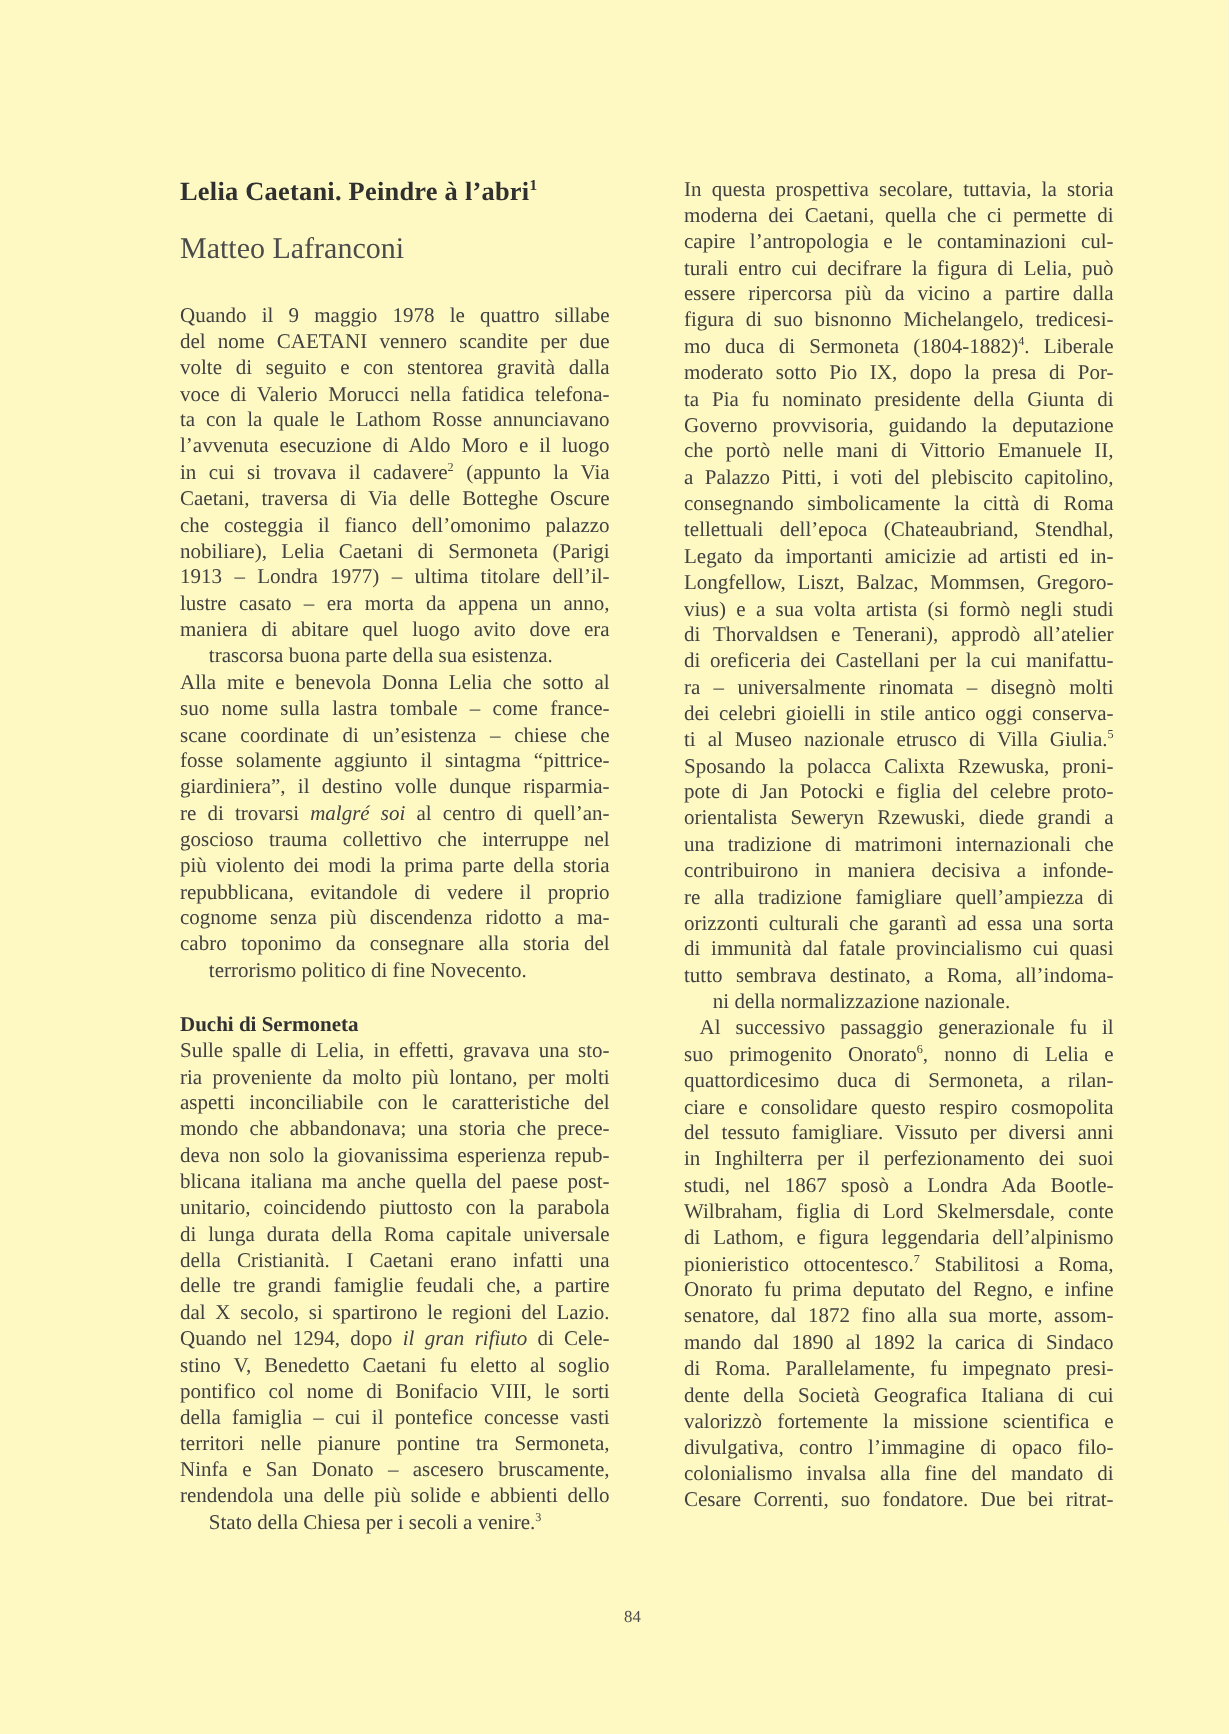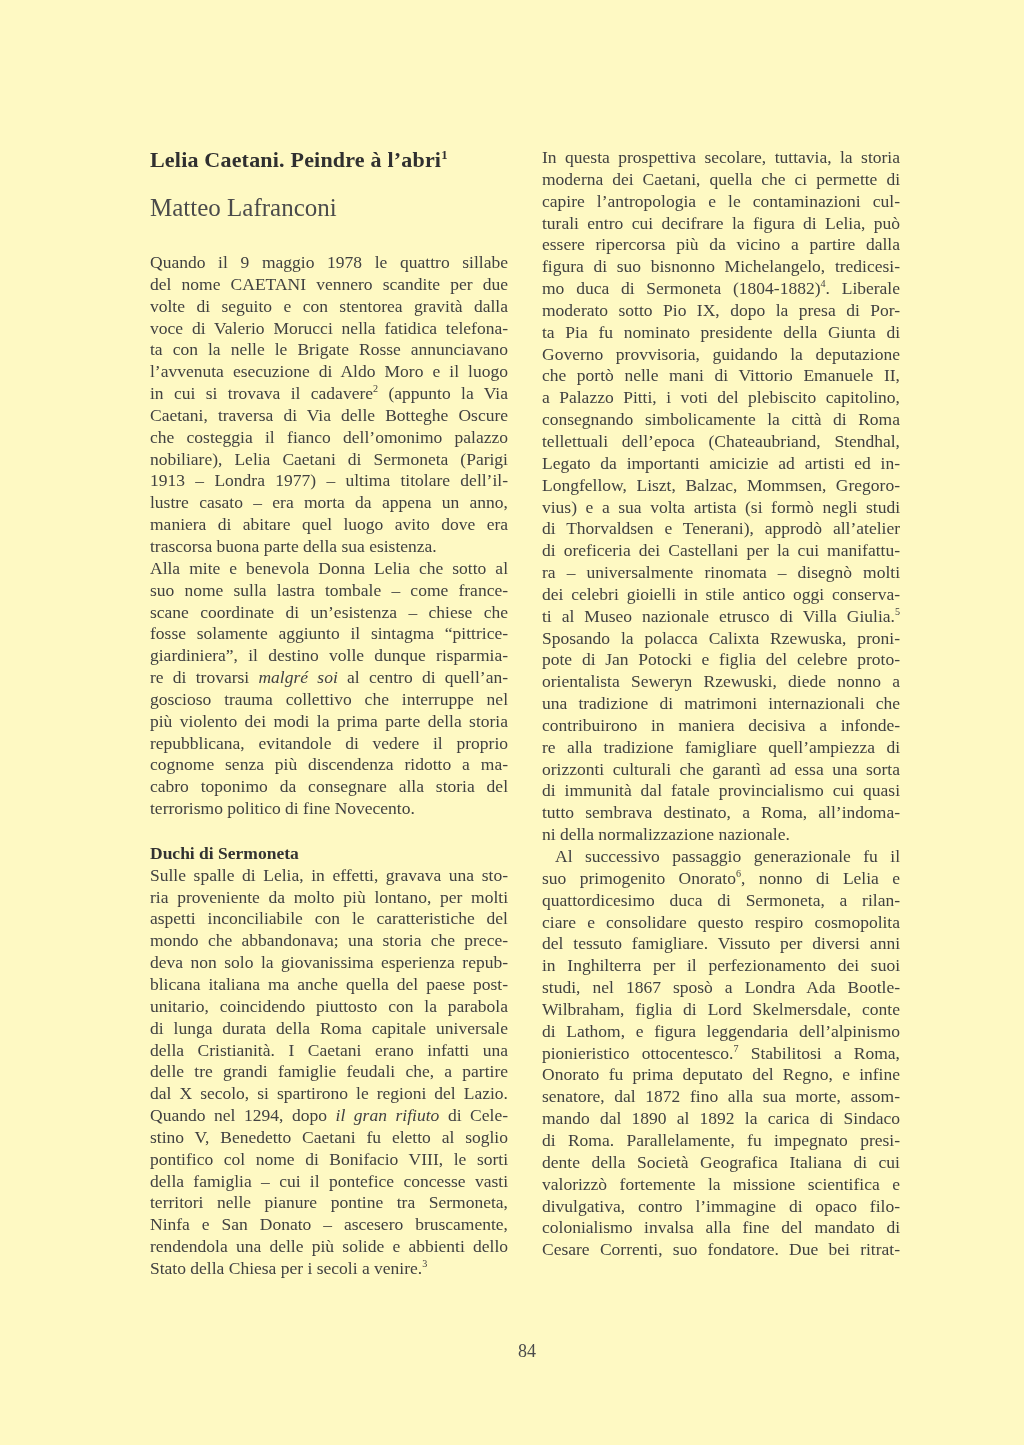--- a/index.html
+++ b/index.html
@@ -37,64 +37,64 @@
     color: #4b4b4b;
   }
   .column {
     position: absolute;
     width: 358px;
     font-size: 17.5px;
     line-height: 21.85px;
     color: #414141;
   }
   .column-left  { left: 150px; top: 252px; }
-  .column-right { left: 542px; top: 147px; }
+  .column-right { left: 570px; top: 147px; }
   .para { margin: 0; }
   .line {
     text-align: justify;
     text-align-last: justify;
     height: 21.85px;
     overflow: visible;
     white-space: normal;
   }
-  .line.flush { text-align-last: left; }
+  .line.flush { text-align-last: left; margin-left: 24px; }
   .line.indent { text-indent: 13px; }
   .col-heading {
     font-weight: bold;
     color: #323232;
     margin-top: 23px;
     line-height: 21.85px;
   }
   .page-number {
     position: absolute;
     left: 150px;
     top: 1341px;
     width: 754px;
     text-align: center;
-    font-size: 18px;
+    font-size: 14px;
     color: #4b4b4b;
   }
 </style>
 </head>
 <body>
 
 <div class="page">
 
   <header class="article-header">
     <h1 class="article-title">Lelia Caetani. Peindre à l’abri<sup>1</sup></h1>
     <div class="article-author">Matteo Lafranconi</div>
   </header>
 
   <section class="column column-left">
       <div class="para">
         <div class="line">Quando il 9 maggio 1978 le quattro sillabe</div>
         <div class="line">del nome CAETANI vennero scandite per due</div>
         <div class="line">volte di seguito e con stentorea gravità dalla</div>
         <div class="line">voce di Valerio Morucci nella fatidica telefona-</div>
-        <div class="line">ta con la nelle le Brigate Rosse annunciavano</div>
+        <div class="line">ta con la quale le Lathom Rosse annunciavano</div>
         <div class="line">l’avvenuta esecuzione di Aldo Moro e il luogo</div>
         <div class="line">in cui si trovava il cadavere<sup>2</sup> (appunto la Via</div>
         <div class="line">Caetani, traversa di Via delle Botteghe Oscure</div>
         <div class="line">che costeggia il fianco dell’omonimo palazzo</div>
         <div class="line">nobiliare), Lelia Caetani di Sermoneta (Parigi</div>
         <div class="line">1913 – Londra 1977) – ultima titolare dell’il-</div>
         <div class="line">lustre casato – era morta da appena un anno,</div>
         <div class="line">maniera di abitare quel luogo avito dove era</div>
         <div class="line flush">trascorsa buona parte della sua esistenza.</div>
       </div>
@@ -155,21 +155,21 @@
         <div class="line">Legato da importanti amicizie ad artisti ed in-</div>
         <div class="line">Longfellow, Liszt, Balzac, Mommsen, Gregoro-</div>
         <div class="line">vius) e a sua volta artista (si formò negli studi</div>
         <div class="line">di Thorvaldsen e Tenerani), approdò all’atelier</div>
         <div class="line">di oreficeria dei Castellani per la cui manifattu-</div>
         <div class="line">ra – universalmente rinomata – disegnò molti</div>
         <div class="line">dei celebri gioielli in stile antico oggi conserva-</div>
         <div class="line">ti al Museo nazionale etrusco di Villa Giulia.<sup>5</sup></div>
         <div class="line">Sposando la polacca Calixta Rzewuska, proni-</div>
         <div class="line">pote di Jan Potocki e figlia del celebre proto-</div>
-        <div class="line">orientalista Seweryn Rzewuski, diede nonno a</div>
+        <div class="line">orientalista Seweryn Rzewuski, diede grandi a</div>
         <div class="line">una tradizione di matrimoni internazionali che</div>
         <div class="line">contribuirono in maniera decisiva a infonde-</div>
         <div class="line">re alla tradizione famigliare quell’ampiezza di</div>
         <div class="line">orizzonti culturali che garantì ad essa una sorta</div>
         <div class="line">di immunità dal fatale provincialismo cui quasi</div>
         <div class="line">tutto sembrava destinato, a Roma, all’indoma-</div>
         <div class="line flush">ni della normalizzazione nazionale.</div>
       </div>
       <div class="para">
         <div class="line indent">Al successivo passaggio generazionale fu il</div>

